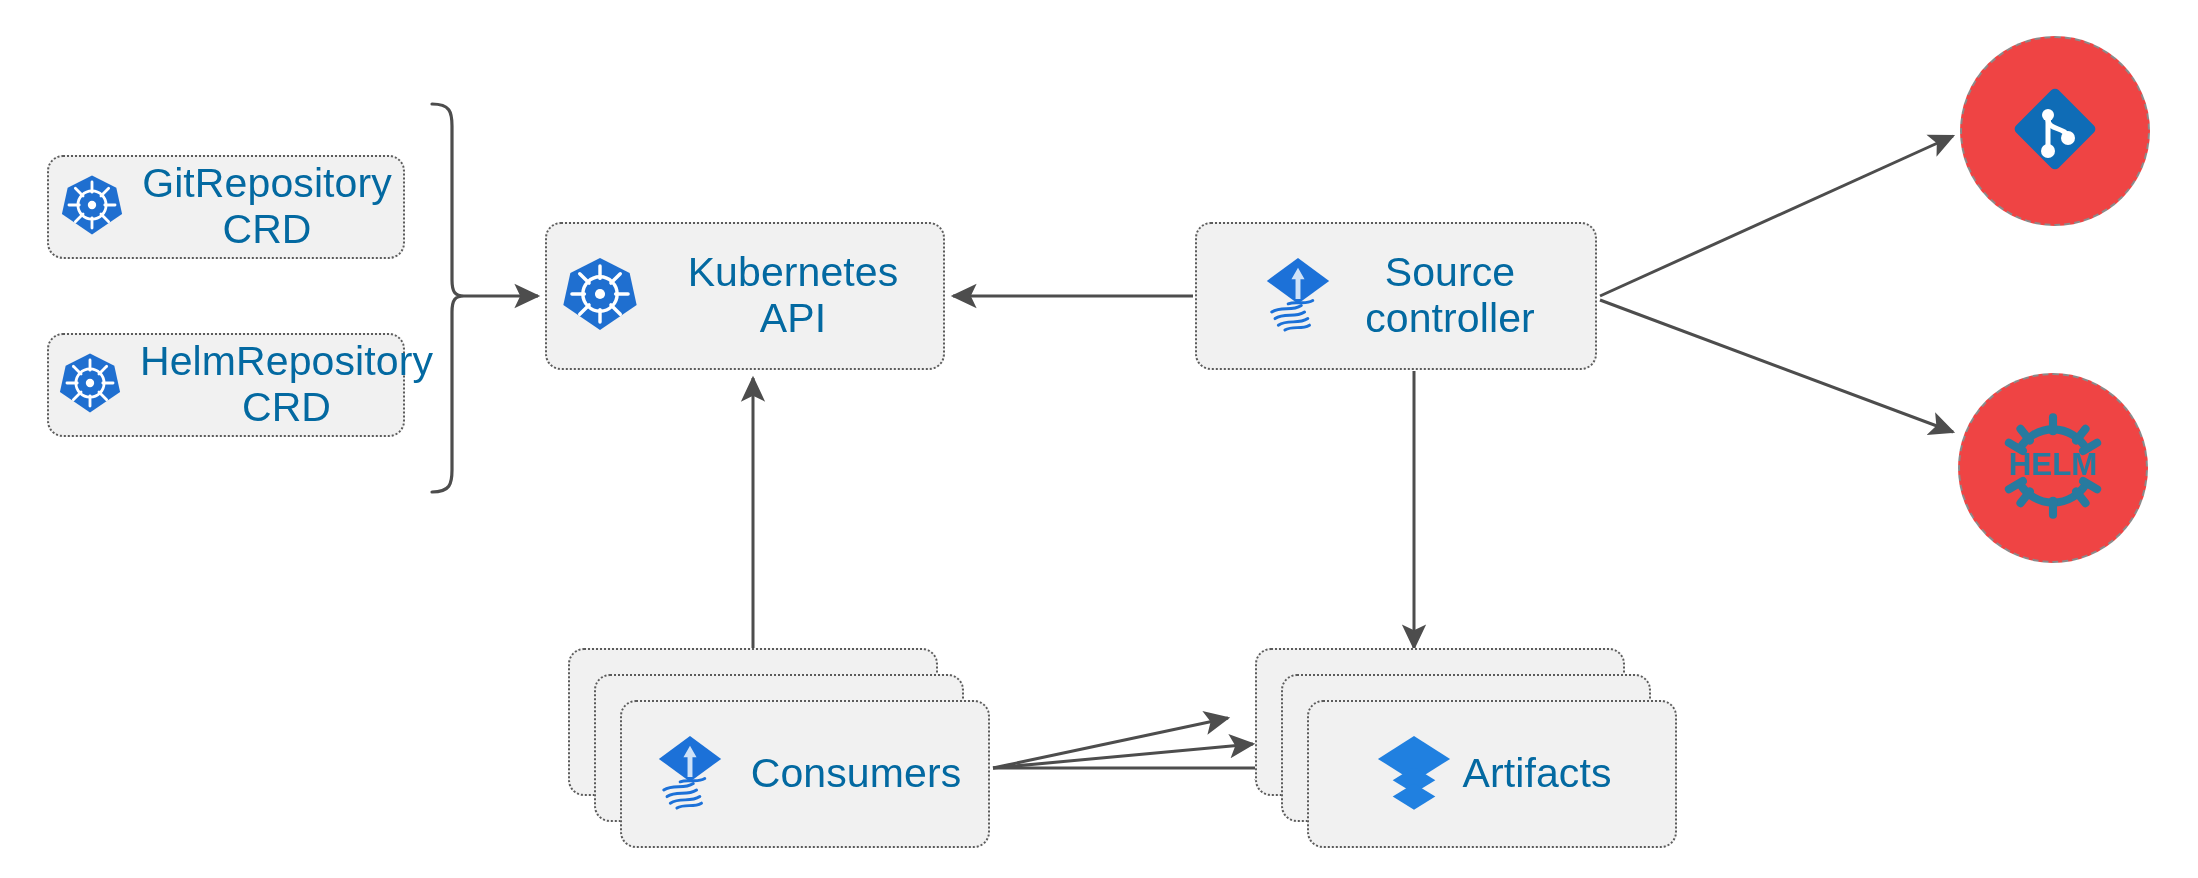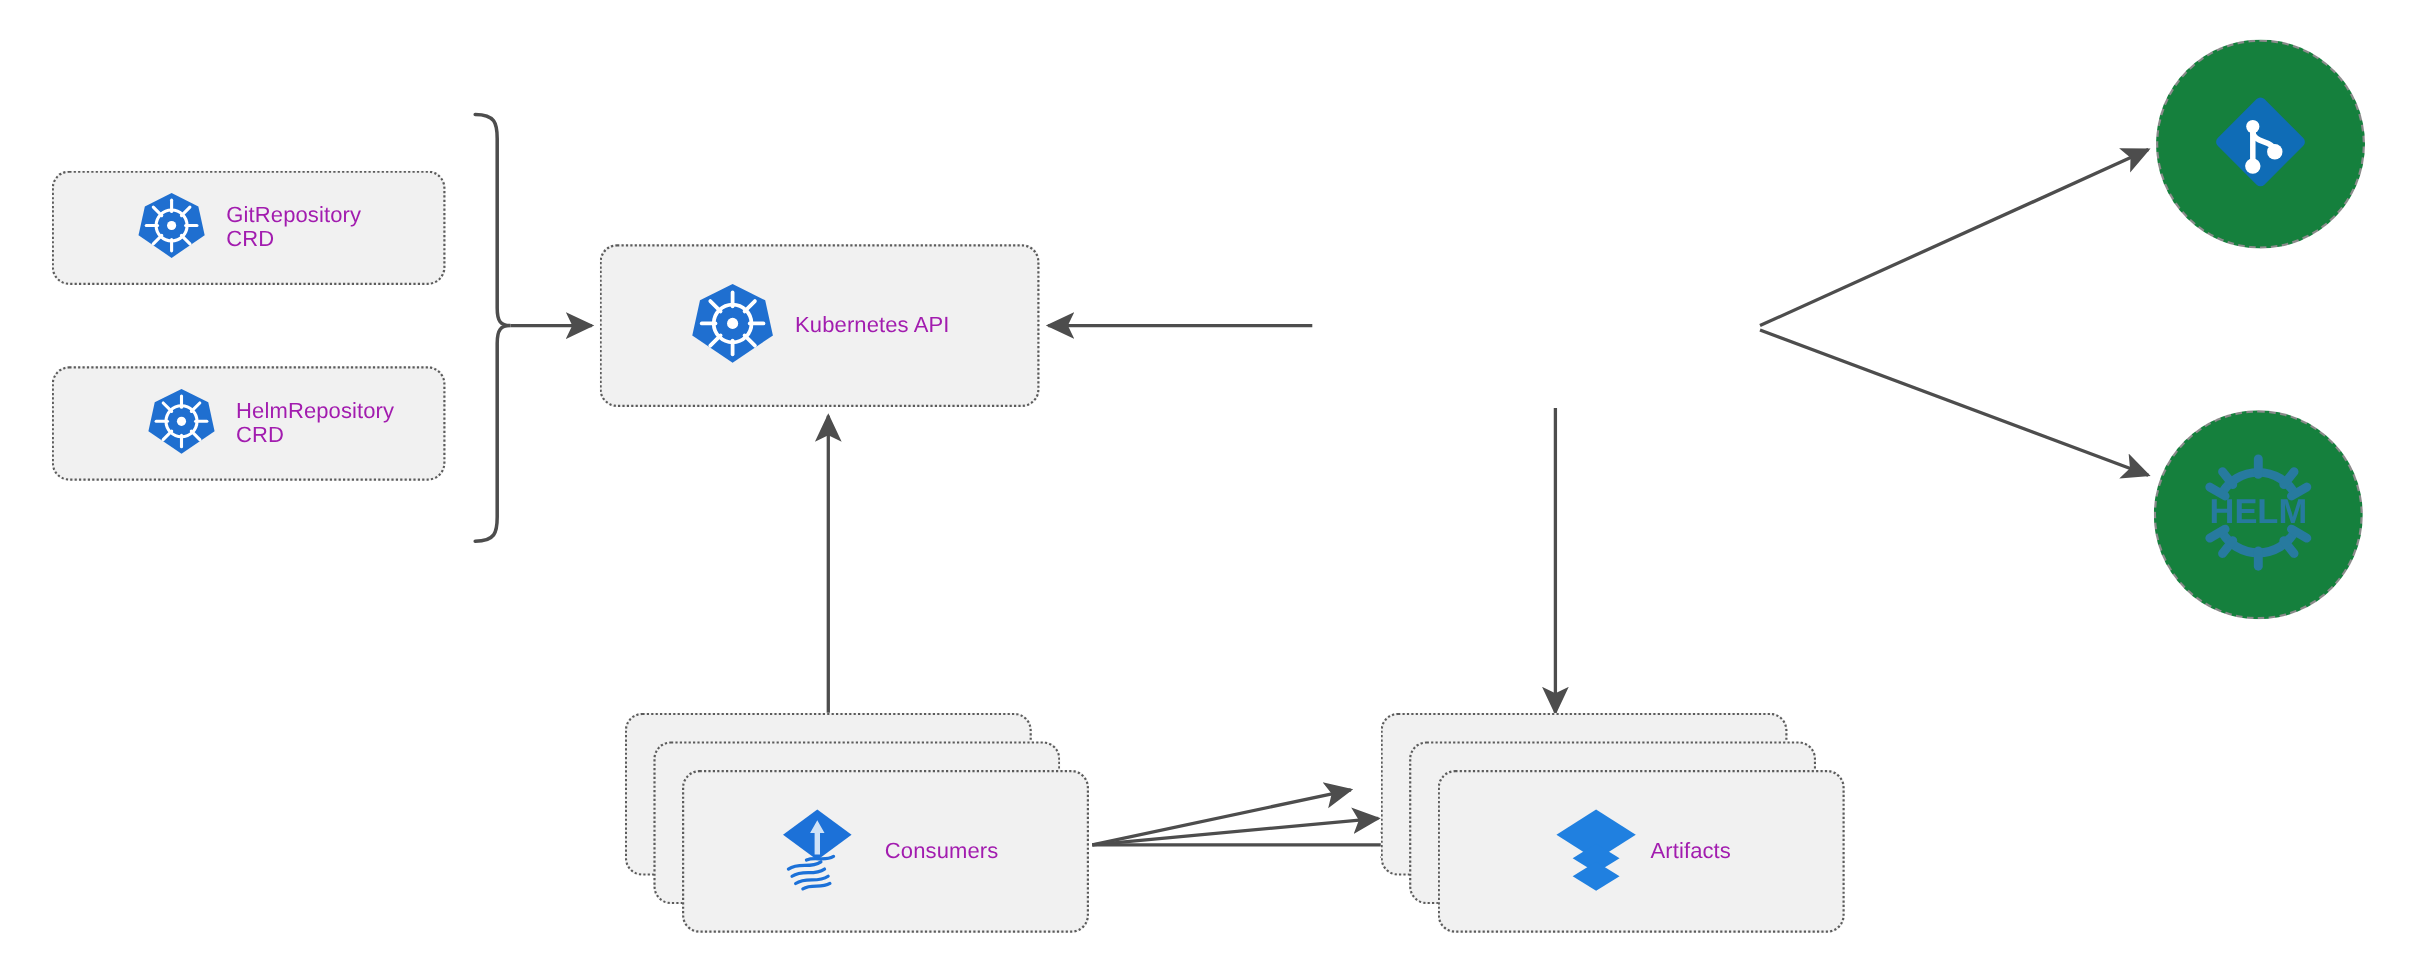--- a/index.html
+++ b/index.html
@@ -42,23 +42,24 @@
     display: flex;
     flex-direction: row;
     align-items: center;
     justify-content: center;
     gap: 18px;
     width: 100%;
     padding: 0 14px;
     box-sizing: border-box;
   }
   .node-label {
-    font-size: 20px;
+    font-size: 41px;
     line-height: 1.12;
-    color: #a21caf;
+    color: #0369a1;
+    text-align: center;
     white-space: pre-line;
     letter-spacing: 0.1px;
   }
   .node-icon {
     flex: 0 0 auto;
     display: block;
   }
   
   .stack {
     position: absolute;
@@ -72,21 +73,21 @@
   }
   .stack .front {
     position: absolute;
   }
   
   .circle-node {
     position: absolute;
     box-sizing: border-box;
     border: 2.5px dashed #8a8a8a;
     border-radius: 50%;
-    background: #15803d;
+    background: #ef4444;
     display: flex;
     align-items: center;
     justify-content: center;
   }
 </style>
 </head>
 <body>
 
 <div id="canvas">
 
@@ -194,20 +195,39 @@
             <line x1="76" y1="24" x2="64" y2="36"></line>
             <line x1="36" y1="64" x2="24" y2="76"></line>
           </g>
           <circle cx="50" cy="50" r="6.5" fill="#ffffff"></circle>
         </svg>
       </span>
       <span class="node-label">Kubernetes API</span>
     </div>
   </div>
 
+  <div class="node" style="left:1195px; top:222px; width:402px; height:148px;">
+    <div class="node-inner" style="gap:26px;">
+      <span class="node-icon">
+        <svg width="82" height="82" viewBox="0 0 100 100">
+          <polygon points="50,6 88,34 50,62 12,34" fill="#1c71d8"></polygon>
+          <path d="M50 18 L58 32 L53 32 L53 56 L47 56 L47 32 L42 32 Z" fill="#cfe2f7"></path>
+          <g stroke="#1c71d8" stroke-width="3.6" fill="none" stroke-linecap="round">
+            <path d="M18 72 C30 64, 42 72, 54 64"></path>
+            <path d="M22 80 C34 72, 46 80, 58 72"></path>
+            <path d="M26 88 C38 80, 50 88, 62 80"></path>
+            <path d="M34 94 C44 88, 54 94, 64 88"></path>
+            <path d="M38 62 C48 58, 58 64, 68 58"></path>
+          </g>
+        </svg>
+      </span>
+      <span class="node-label">Source
+controller</span>
+    </div>
+  </div>
 
   <div class="circle-node" style="left:1960px; top:36px; width:190px; height:190px;">
     <span class="node-icon">
       <svg width="100" height="100" viewBox="0 0 100 100">
         <rect x="20" y="20" width="60" height="60" rx="5" transform="rotate(45 50 50)" fill="#0f6cb6"></rect>
         <g stroke="#ffffff" stroke-width="5" fill="none" stroke-linecap="round">
           <line x1="43" y1="70" x2="43" y2="36"></line>
           <path d="M43 40 C43 52, 62 48, 62 58"></path>
         </g>
         <circle cx="43" cy="72" r="7" fill="#ffffff"></circle>

